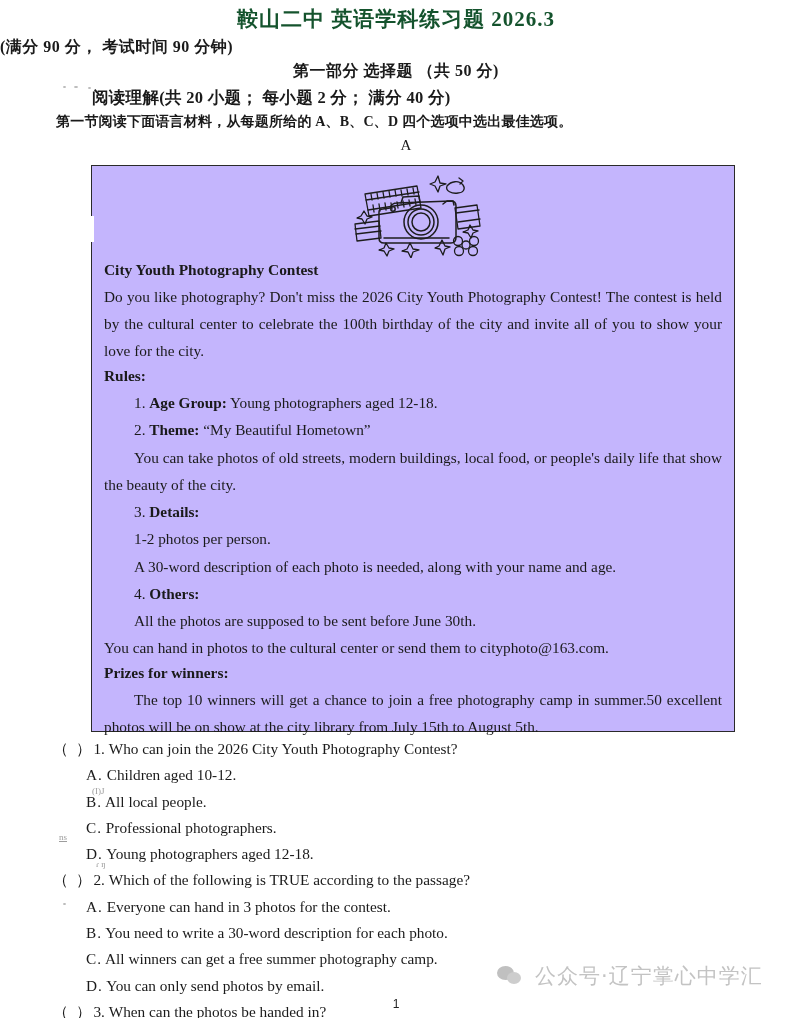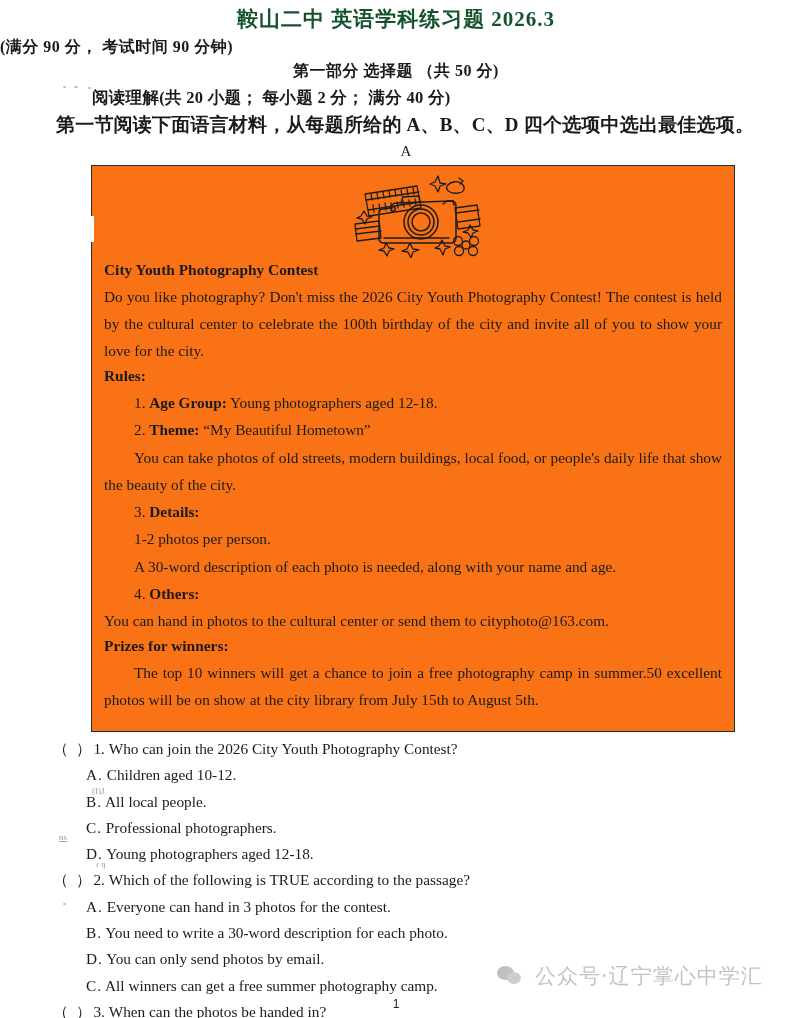--- a/index.html
+++ b/index.html
@@ -48,21 +48,21 @@
 
   .instr-line-1 {
     font-size: 16.5px;
     font-weight: bold;
     margin-top: 7px;
     padding-left: 92px;
     line-height: 1.25;
     letter-spacing: 0.3px;
   }
   .instr-line-2 {
-    font-size: 19px;
+    font-size: 14px;
     font-weight: bold;
     margin-top: 5px;
     padding-left: 56px;
     line-height: 1.25;
     letter-spacing: 0.2px;
   }
   .passage-letter {
     text-align: center;
     font-size: 15px;
     font-weight: normal;
@@ -73,21 +73,21 @@
 
   
   .passage-box {
     position: absolute;
     left: 91px;
     top: 165px;
     width: 644px;
     height: 567px;
     border: 1.3px solid #2a2a2a;
     box-sizing: border-box;
-    background: #f97316;
+    background: #c4b5fd;
     font-family: Liberation Serif, serif;
   }
   
   .border-gap-left {
     position: absolute;
     left: -2px;
     top: 50px;
     width: 4px;
     height: 26px;
     background: #ffffff;
@@ -316,20 +316,21 @@
       <span>3.</span>
       <span class="bold">Details:</span>
     </div>
     <div class="p-sub">1-2 photos per person.</div>
     <div class="p-sub">A 30-word description of each photo is needed, along with your name and age.</div>
 
     <div class="p-sub">
       <span>4.</span>
       <span class="bold">Others:</span>
     </div>
+    <div class="p-sub">All the photos are supposed to be sent before June 30th.</div>
     <div class="p-body nojust">You can hand in photos to the cultural center or send them to cityphoto@163.com.</div>
 
     <div class="p-head">Prizes for winners:</div>
     <div class="p-body p-indent">The top 10 winners will get a chance to join a free photography camp in summer.50 excellent photos will be on show at the city library from July 15th to August 5th.</div>
 
   </div>
 </div>
 
 <div class="questions">
 
@@ -369,28 +370,28 @@
     </div>
   </div>
   <div class="q-opts">
     <div>
       <span class="opt-lbl">B.</span>
       <span>You need to write a 30-word description for each photo.</span>
     </div>
   </div>
   <div class="q-opts">
     <div>
+      <span class="opt-lbl">C.</span>
+      <span>All winners can get a free summer photography camp.</span>
+    </div>
+  </div>
+  <div class="q-opts">
+    <div>
       <span class="opt-lbl">D.</span>
       <span>You can only send photos by email.</span>
-    </div>
-  </div>
-  <div class="q-opts">
-    <div>
-      <span class="opt-lbl">C.</span>
-      <span>All winners can get a free summer photography camp.</span>
     </div>
   </div>
 
   <div class="q-stem">
     <span class="q-paren">（  ）</span><span>3.</span>
     <span>When can the photos be handed in?</span>
   </div>
   <div class="q-opts four-col">
     <div class="wide">
       <span class="opt-lbl">A.</span>

